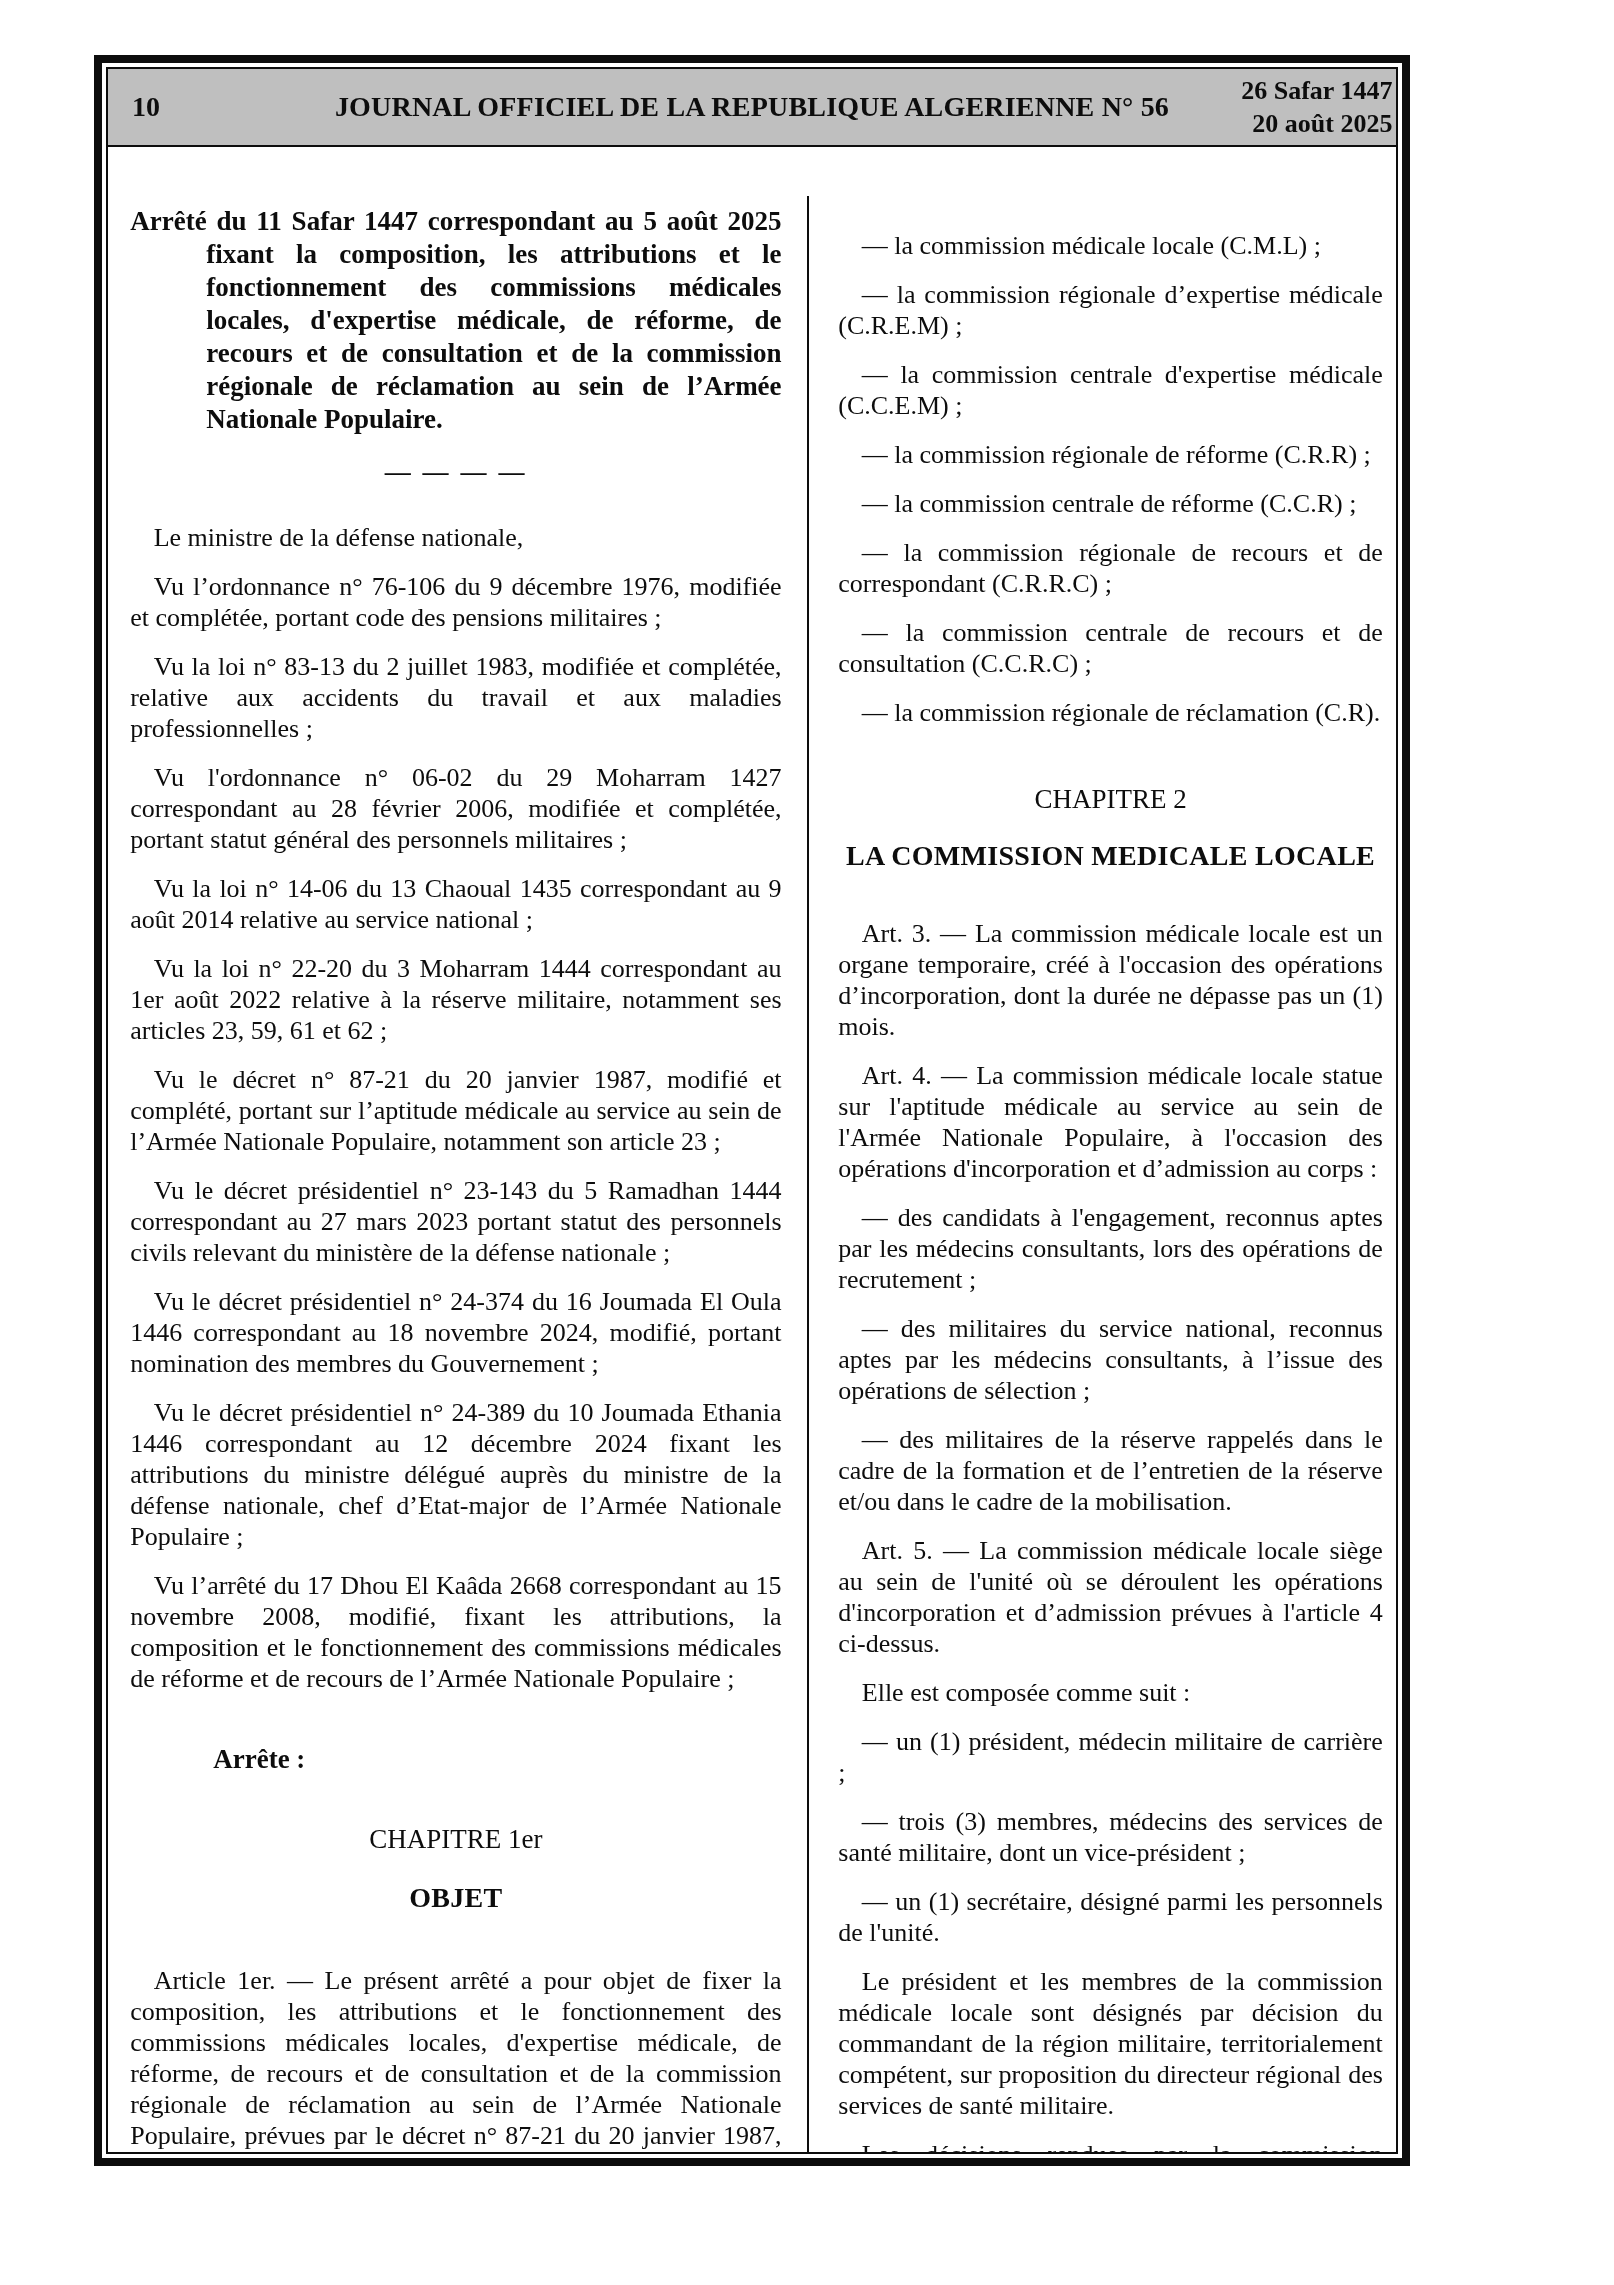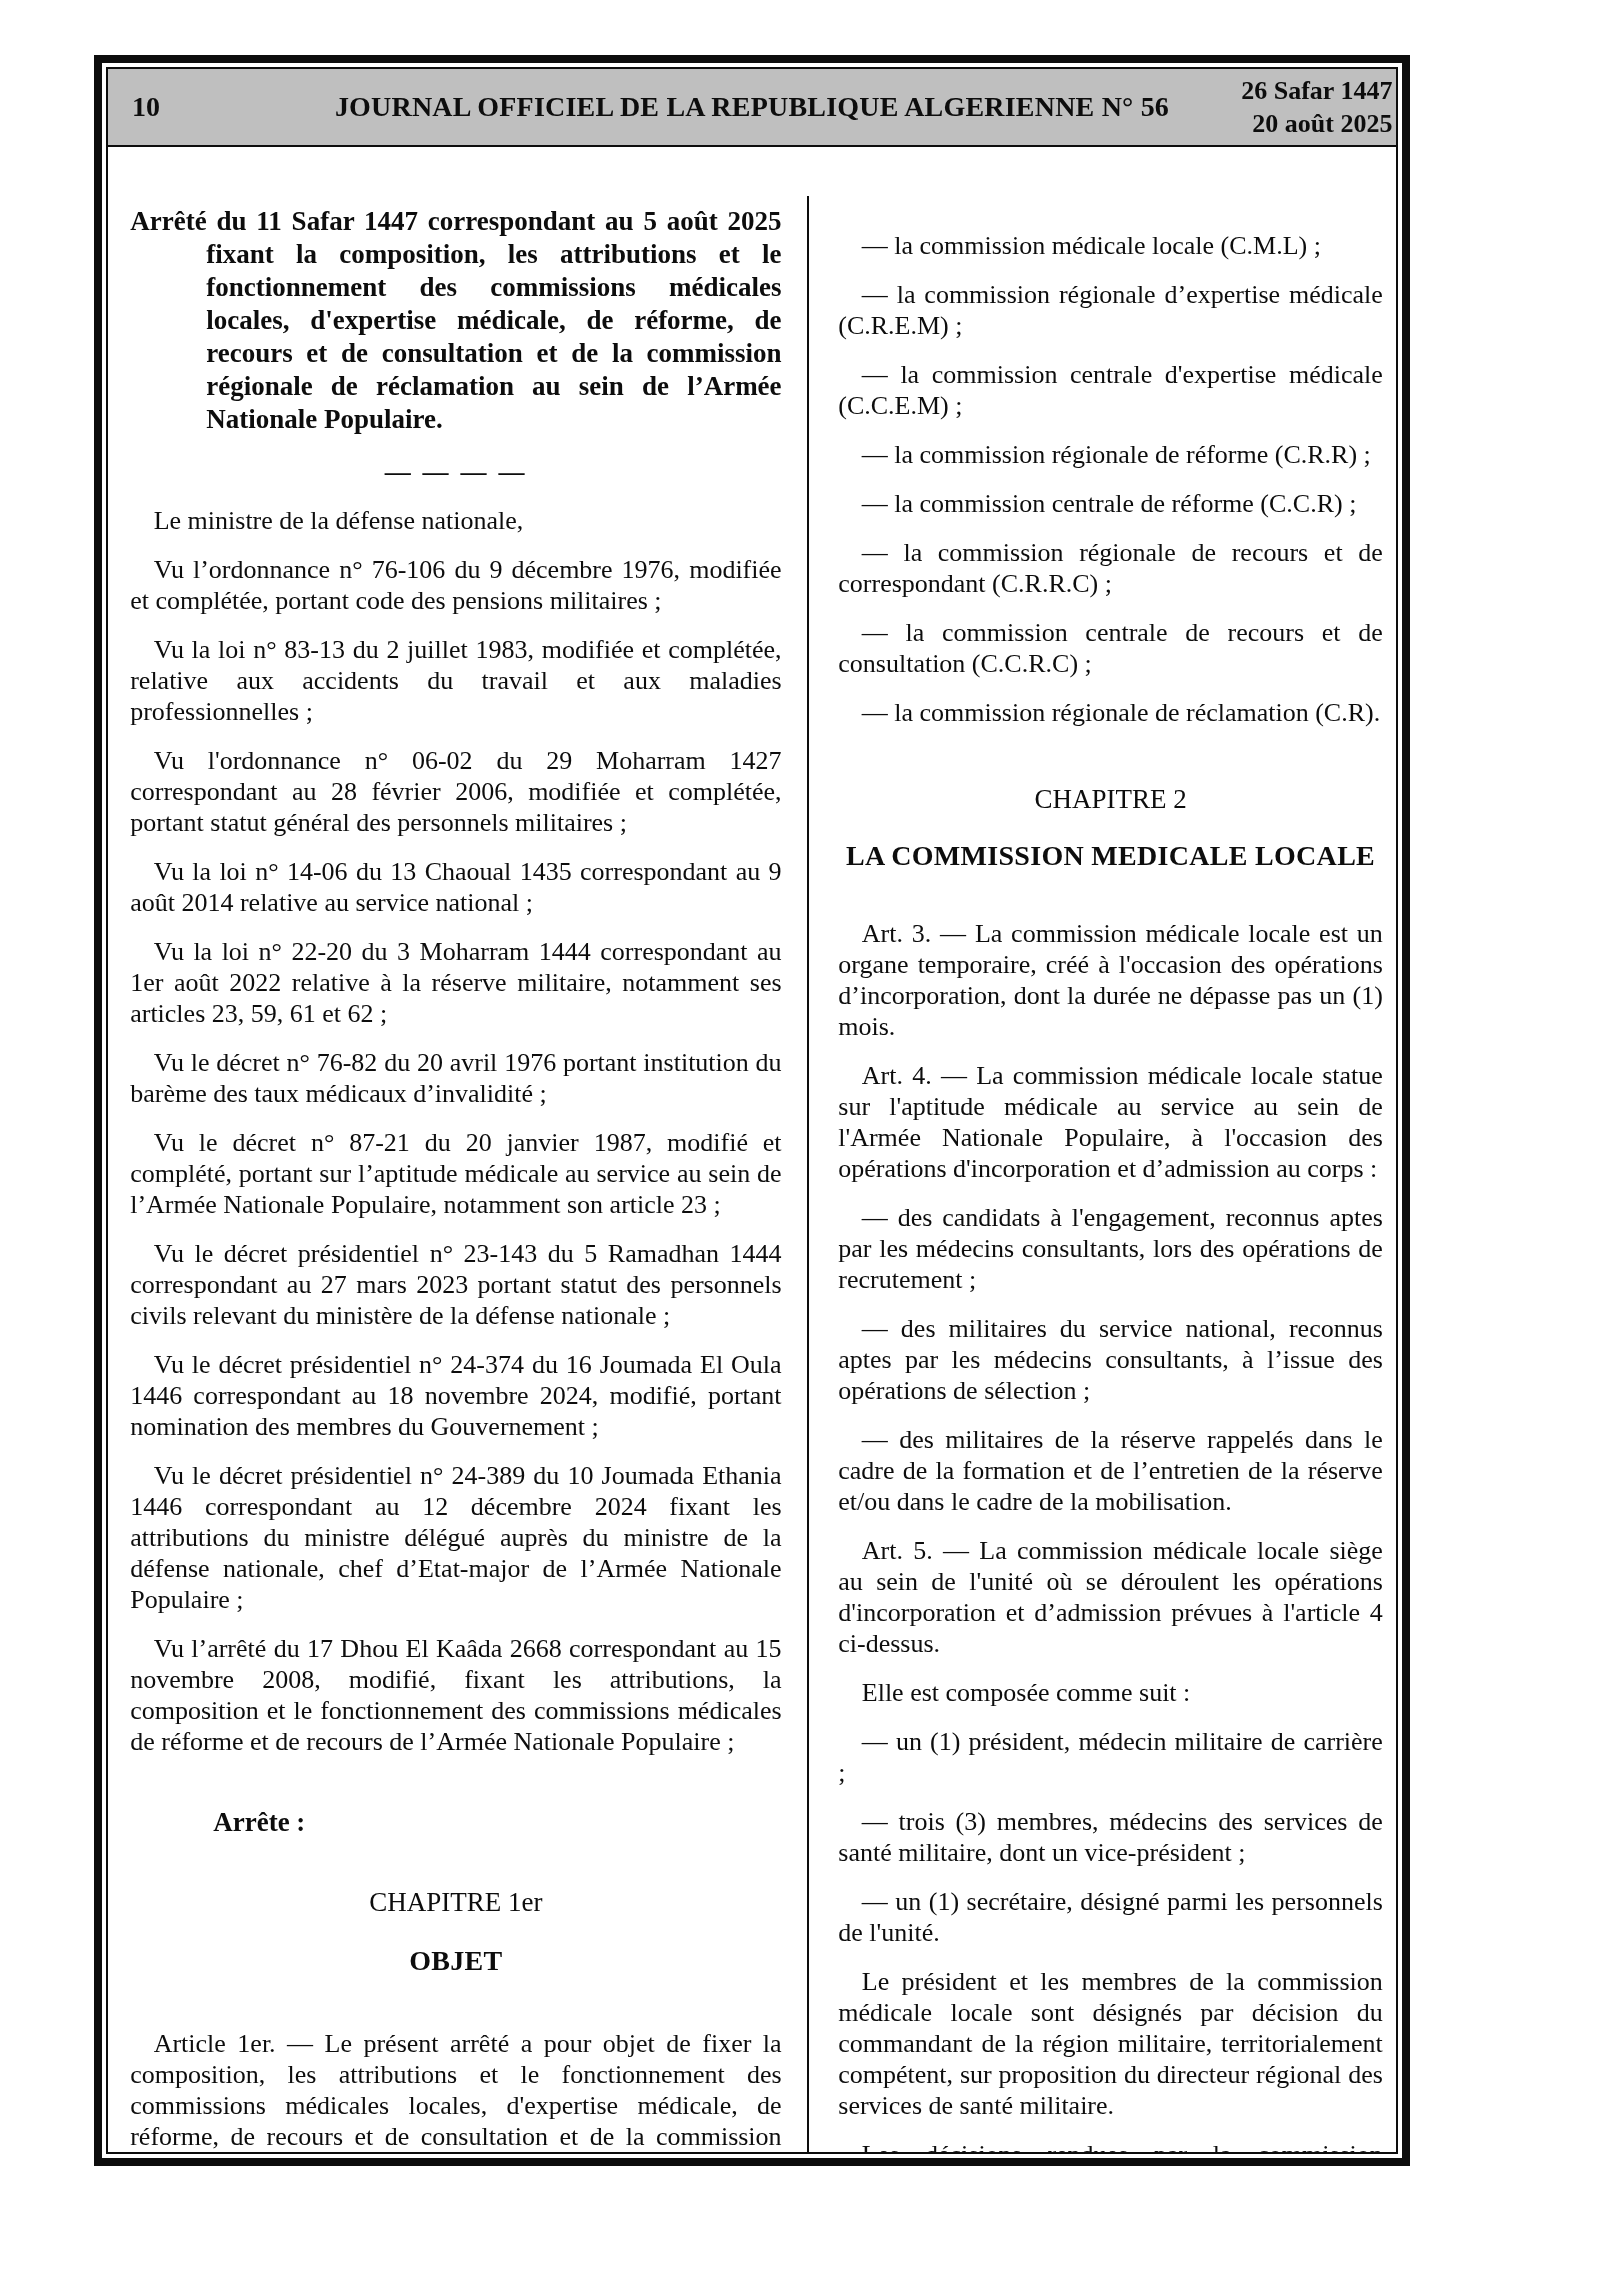--- a/index.html
+++ b/index.html
@@ -28,21 +28,21 @@
   .divider{flex:0 0 2.7px;background:#0d0d0d;margin-top:49px;}
   .col-right{flex:1;box-sizing:border-box;padding:65px 13.6px 9px 29px;}
 
   p{font-size:26px;line-height:31px;text-align:justify;text-indent:23.5px;margin:18px 0 0;}
   .first{margin-top:0;}
   .decree-title{
     font-weight:bold;font-size:27px;line-height:33px;
     padding-left:76px;text-indent:-76px;margin:0;text-align:justify;
   }
   .sep{text-align:center;text-indent:0;margin:20px 0 0;font-weight:bold;letter-spacing:2.7px;}
-  .minister{margin-top:18px;}
+  .minister{margin-top:35px;}
   .arrete{font-weight:bold;text-align:left;text-indent:0;margin:50px 0 0 83px;font-size:27px;}
   .chap{text-align:center;text-indent:0;margin-top:49px;font-size:27px;}
   .chap-title{text-align:center;text-indent:0;margin-top:27px;font-size:28px;font-weight:bold;letter-spacing:0.3px;}
   .art-open{margin-top:52px;}
   .r-chap{margin-top:56px;}
   .r-chap-title{margin-top:25px;}
   .r-art3{margin-top:47px;}
   i{font-style:italic;}
 </style>
 </head>
@@ -64,21 +64,20 @@
 
       <div class="col-left">
         <p class="decree-title">Arrêté du 11 Safar 1447 correspondant au 5 août 2025 fixant la composition, les attributions et le fonctionnement des commissions médicales locales, d'expertise médicale, de réforme, de recours et de consultation et de la commission régionale de réclamation au sein de l’Armée Nationale Populaire.</p>
         <p class="sep">— — — —</p>
         <p class="minister">Le ministre de la défense nationale,</p>
         <p>Vu l’ordonnance n° 76-106 du 9 décembre 1976, modifiée et complétée, portant code des pensions militaires ;</p>
         <p>Vu la loi n° 83-13 du 2 juillet 1983, modifiée et complétée, relative aux accidents du travail et aux maladies professionnelles ;</p>
         <p>Vu l'ordonnance n° 06-02 du 29 Moharram 1427 correspondant au 28 février 2006, modifiée et complétée, portant statut général des personnels militaires ;</p>
         <p>Vu la loi n° 14-06 du 13 Chaoual 1435 correspondant au 9 août 2014 relative au service national ;</p>
         <p>Vu la loi n° 22-20 du 3 Moharram 1444 correspondant au 1er août 2022 relative à la réserve militaire, notamment ses articles 23, 59, 61 et 62 ;</p>
-        <p>Vu le décret n° 76-82 du 20 avril 1976 portant institution du barème des taux médicaux d’invalidité ;</p>
         <p>Vu le décret n° 87-21 du 20 janvier 1987, modifié et complété, portant sur l’aptitude médicale au service au sein de l’Armée Nationale Populaire, notamment son article 23 ;</p>
         <p>Vu le décret présidentiel n° 23-143 du 5 Ramadhan 1444 correspondant au 27 mars 2023 portant statut des personnels civils relevant du ministère de la défense nationale ;</p>
         <p>Vu le décret présidentiel n° 24-374 du 16 Joumada El Oula 1446 correspondant au 18 novembre 2024, modifié, portant nomination des membres du Gouvernement ;</p>
         <p>Vu le décret présidentiel n° 24-389 du 10 Joumada Ethania 1446 correspondant au 12 décembre 2024 fixant les attributions du ministre délégué auprès du ministre de la défense nationale, chef d’Etat-major de l’Armée Nationale Populaire ;</p>
         <p>Vu l’arrêté du 17 Dhou El Kaâda 2668 correspondant au 15 novembre 2008, modifié, fixant les attributions, la composition et le fonctionnement des commissions médicales de réforme et de recours de l’Armée Nationale Populaire ;</p>
         <p class="arrete">Arrête :</p>
         <p class="chap">CHAPITRE 1er</p>
         <p class="chap-title">OBJET</p>
         <p class="art-open">Article 1er. — Le présent arrêté a pour objet de fixer la composition, les attributions et le fonctionnement des commissions médicales locales, d'expertise médicale, de réforme, de recours et de consultation et de la commission régionale de réclamation au sein de l’Armée Nationale Populaire, prévues par le décret n° 87-21 du 20 janvier 1987, modifié et complété, portant sur l’aptitude médicale au service au sein de l’Armée Nationale Populaire.</p>
       </div>

